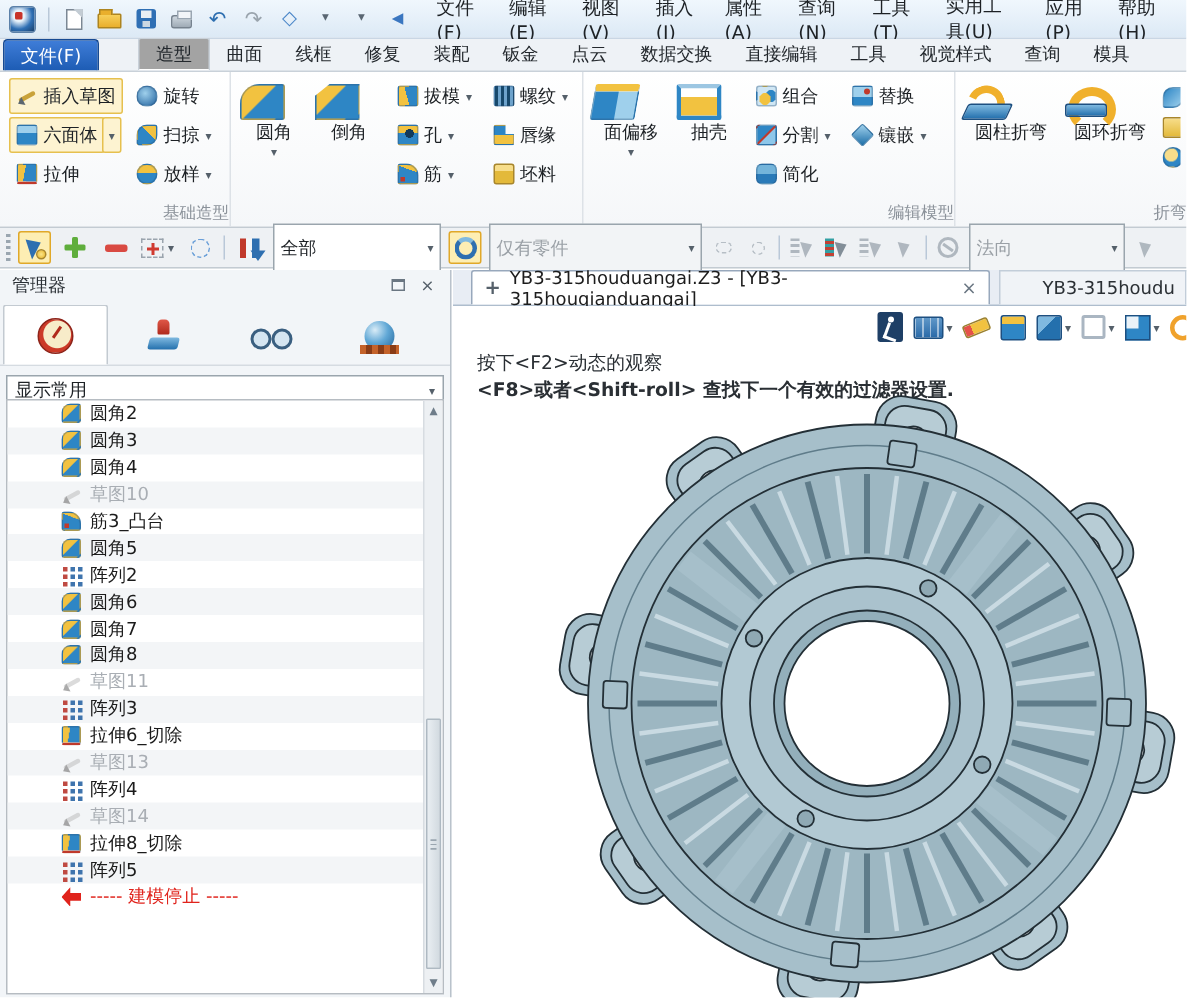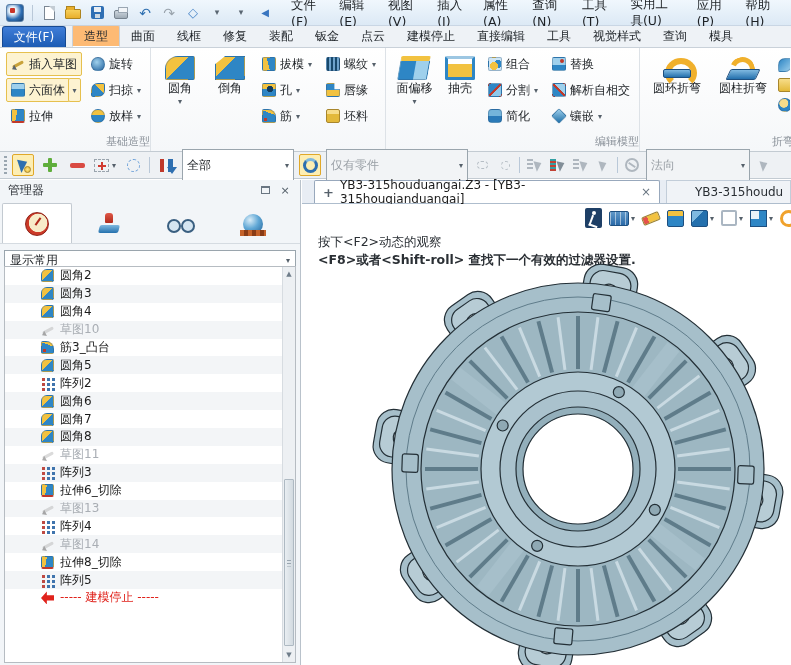--- a/index.html
+++ b/index.html
@@ -35,34 +35,34 @@
   .menu { font-size:12.5px; color:#1d2125; padding:4px 10px; cursor:default; }
 
   
   .ribbontabs { position:absolute; left:0; top:26px; width:791px; height:22px; background:#eef2f6;
     display:flex; align-items:flex-end; border-bottom:1px solid #c9d1d9;}
   .filetab { width:64px; height:21px; margin-left:2px; background:linear-gradient(#3f7dd8,#1d5cb4);
     color:#fff; font-size:12px; display:flex; align-items:center; justify-content:center;
     border-radius:3px 3px 0 0; border:1px solid #174a92; border-bottom:none; }
   .rtabs { display:flex; height:22px; margin-left:6px; }
   .rtab { padding:0 11px; font-size:12px; color:#23282d; display:flex; align-items:center; height:22px; }
-  .rtab.active { background:#fdba74; border:1px solid #c9d1d9; border-bottom:1px solid #fff; border-radius:2px 2px 0 0; }
+  .rtab.active { background:#a3a3a3; border:1px solid #c9d1d9; border-bottom:1px solid #fff; border-radius:2px 2px 0 0;margin-left:20px; }
 
   
   .ribbon { position:absolute; left:0; top:48px; width:791px; height:104px;
     background:linear-gradient(#ffffff,#f5f7f9); border-bottom:1px solid #c3cbd2; display:flex; }
   .rgroup { height:100%; position:relative; padding:4px 4px 16px 6px; display:flex; align-items:flex-start; gap:4px; }
   .rgroup + .rgroup { border-left:1px solid #dde2e7; }
   .glabel { position:absolute; left:0; right:0; bottom:2px; text-align:right; font-size:11px; color:#8b929a; }
   .rcol { display:flex; flex-direction:column; gap:2px; }
   .rbtn-sm { display:flex; align-items:center; gap:4px; height:24px; padding:0 4px; border:1px solid transparent; border-radius:2px; font-size:12px; color:#1d2125; white-space:nowrap; }
   .rbtn-sm.hl { background:#fdf3d1; border-color:#e6c04e; }
   .ddbox { width:13px; height:24px; display:flex; align-items:center; justify-content:center; border:1px solid #e6c04e; background:#fdf3d1; border-radius:2px; margin-left:-2px;}
   .dd { font-size:8px; color:#55606a; }
-  .rbtn-lg { width:52px; display:flex; flex-direction:column; align-items:center; gap:2px; padding-top:4px; font-size:12px; color:#1d2125; text-align:center; }
+  .rbtn-lg { width:52px; display:flex; flex-direction:column; gap:2px; padding-top:4px; font-size:12px; color:#1d2125; text-align:center; }
   .rbtn-lg .lbl { line-height:13px; white-space:nowrap; }
   .cutcol { width:12px; overflow:hidden; display:flex; flex-direction:column; gap:6px; padding-top:6px; }
   .cutcol .mi { margin-left:0; }
 
   
   .mi { width:14px; height:14px; flex:none; border-radius:2px; border:1px solid rgba(40,80,120,.35);
     background:linear-gradient(135deg,#8ec7ea 0 35%,#2e86c5 35%); position:relative; }
   .mi.big { width:30px; height:24px; }
   .v-sketch,.v-sketchc { background:none; border:none; }
   .v-sketch::before,.v-sketchc::before { content:""; position:absolute; left:1px; top:6px; width:12px; height:3px; border-radius:2px; background:#c9a23a; transform:rotate(-28deg); }
@@ -261,21 +261,21 @@
         <div class="rtab">
           <span>装配</span>
         </div>
         <div class="rtab">
           <span>钣金</span>
         </div>
         <div class="rtab">
           <span>点云</span>
         </div>
         <div class="rtab">
-          <span>建模停止</span>
+          <span>数据交换</span>
         </div>
         <div class="rtab">
           <span>直接编辑</span>
         </div>
         <div class="rtab">
           <span>工具</span>
         </div>
         <div class="rtab">
           <span>视觉样式</span>
         </div>
@@ -397,40 +397,36 @@
             <span class="mi v-simplify"></span>
             <span>简化</span>
           </div>
       </div>
       <div class="rcol">
         <div class="rbtn-sm">
             <span class="mi v-replace"></span>
             <span>替换</span>
           </div>
         <div class="rbtn-sm">
-            <span class="mi v-resolve"></span>
-            <span>解析自相交</span>
-          </div>
-        <div class="rbtn-sm">
             <span class="mi v-inlay"></span>
             <span>镶嵌</span>
             <span class="dd">▾</span>
           </div>
       </div>
       <div class="glabel">编辑模型</div>
     </div>
 
     <div class="rgroup" style="flex:1">
+      <div class="rbtn-lg" style="width:62px">
+          <span class="mi big v-cylbend"></span>
+          <span class="lbl">圆柱折弯</span>
+        </div>
       <div class="rbtn-lg" style="width:62px">
           <span class="mi big v-torbend"></span>
           <span class="lbl">圆环折弯</span>
-        </div>
-      <div class="rbtn-lg" style="width:62px">
-          <span class="mi big v-cylbend"></span>
-          <span class="lbl">圆柱折弯</span>
         </div>
       <div class="cutcol">
         <span class="mi v-twist"></span>
         <span class="mi v-taper"></span>
         <span class="mi v-spherewrap"></span>
       </div>
       <div class="glabel">折弯</div>
     </div>
   </div>
 

